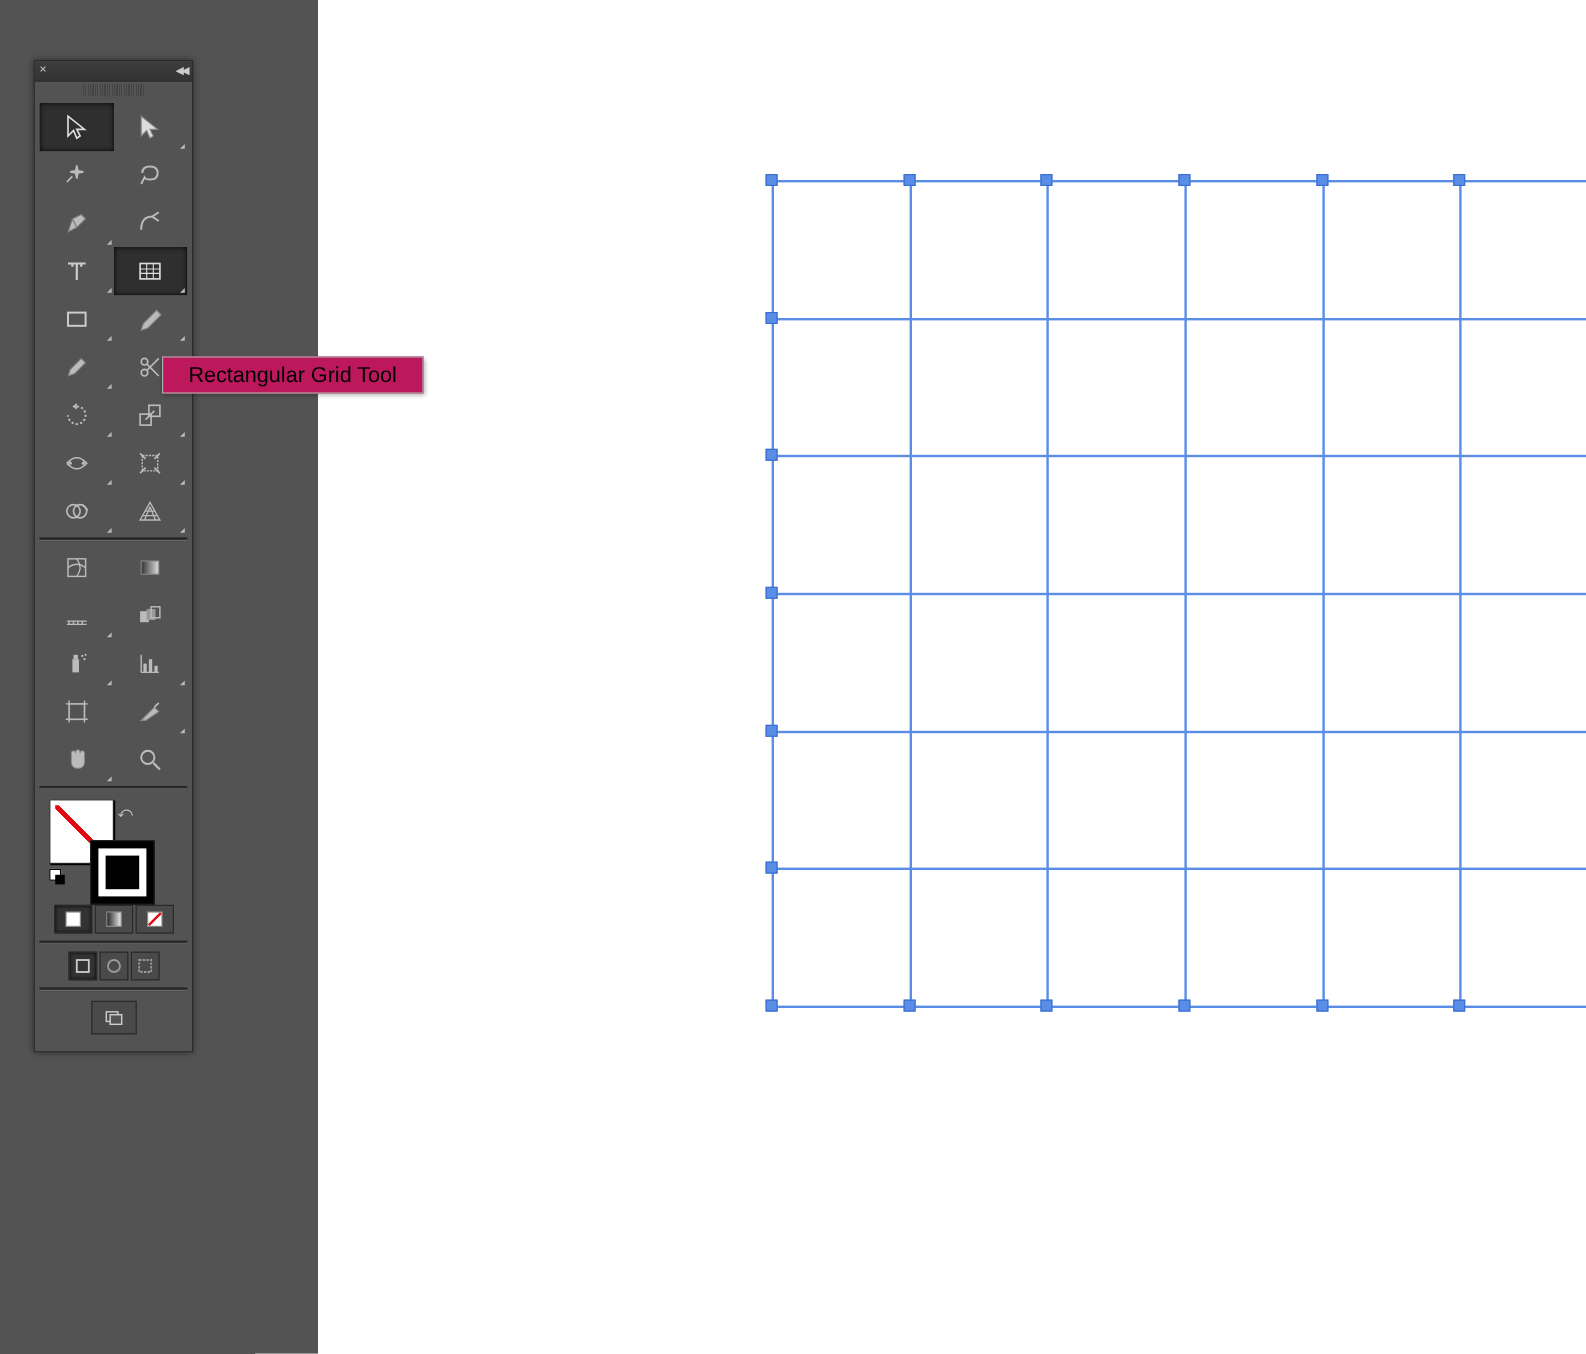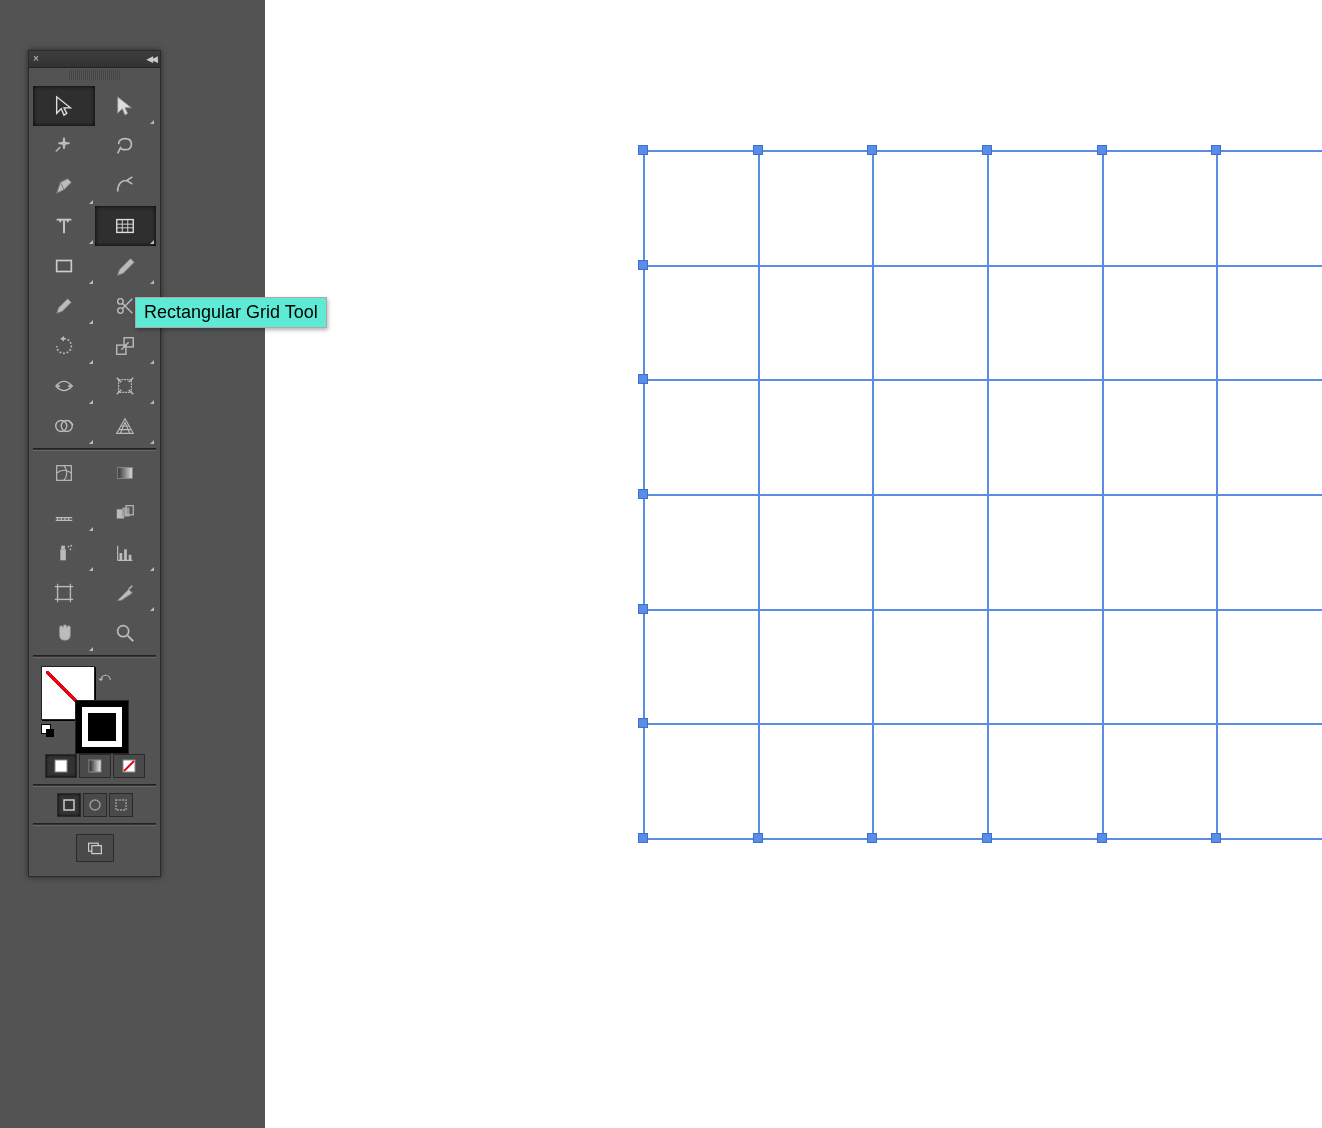--- a/index.html
+++ b/index.html
@@ -166,23 +166,23 @@
     grid-column: 1 / span 2;
     display:flex;justify-content:center;padding:6px 0 10px;
   }
   .doc-btn .mini-btn{width:36px;height:26px;}
 
   
   .tooltip {
     position: absolute;
     left: 135px;
     top: 297px;
-    background: #5eead4;
+    background: #be185d;
     border: 1px solid #aaa;
-    padding: 4px 8px;
+    padding: 4px 21px;
     font-size: 18px;
     color: #000;
     box-shadow: 1px 2px 4px rgba(0,0,0,0.3);
     white-space: nowrap;
     z-index: 100;
   }
 
   
   .canvas {
     position: absolute;

